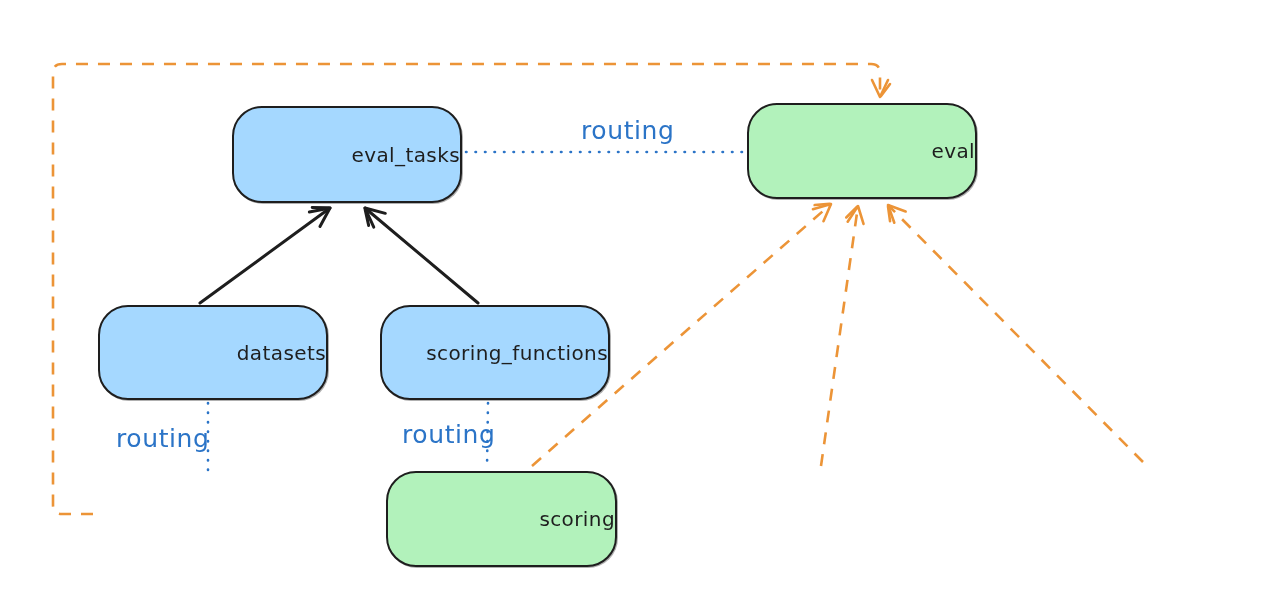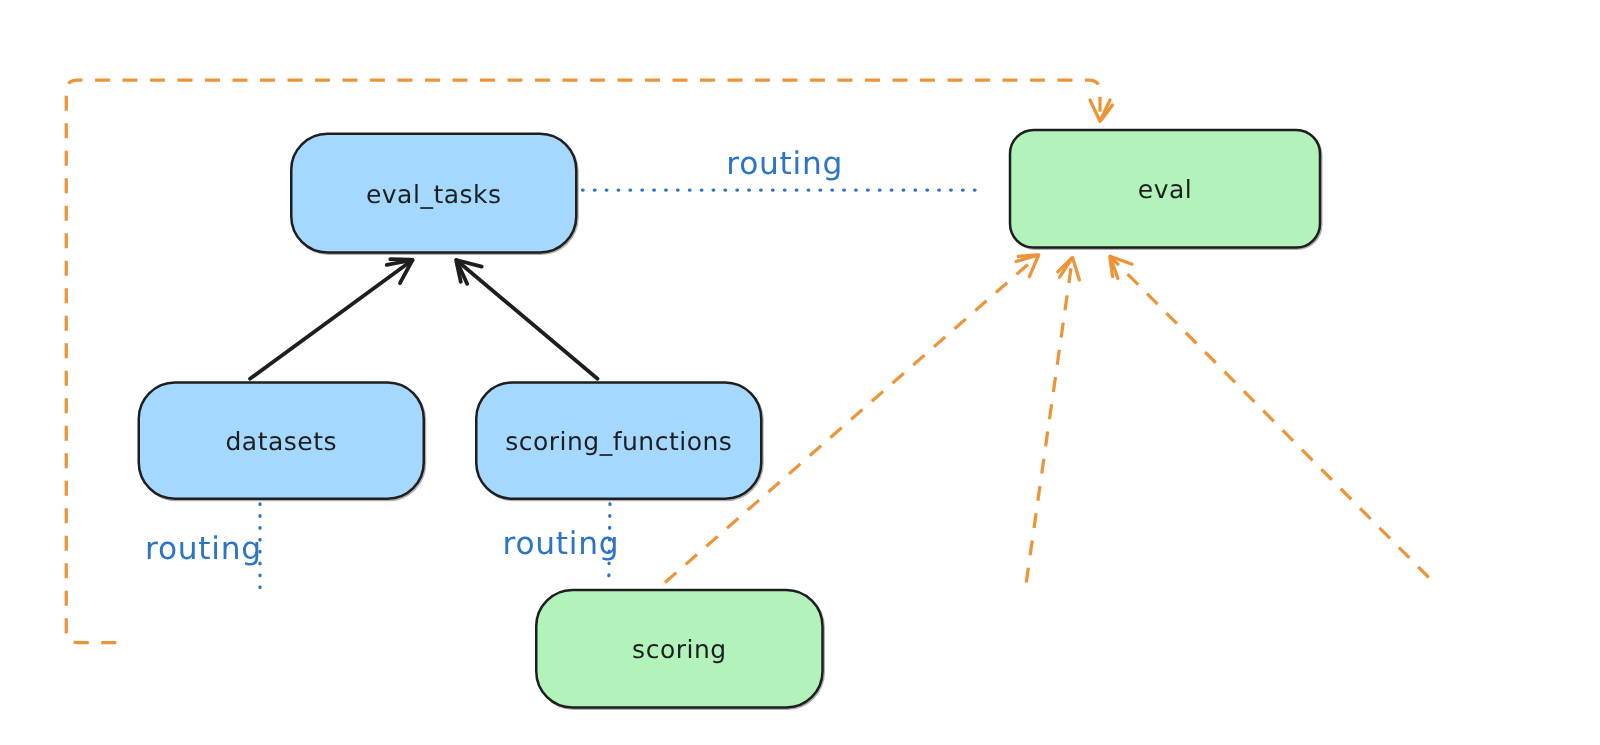--- a/index.html
+++ b/index.html
@@ -62,21 +62,21 @@
     fill: none;
     stroke: var(--orange);
     stroke-width: 2.6;
     stroke-linecap: round;
     stroke-linejoin: round;
   }
   .node {
     position: absolute;
     display: flex;
     align-items: center;
-    justify-content: center;
+    justify-content: flex-end;
     border: 2.5px solid var(--stroke-dark);
     border-radius: 30px;
     font-size: 20px;
     letter-spacing: 0.4px;
     color: var(--stroke-dark);
     box-shadow: 1px 1px 0 rgba(30,30,30,0.35);
   }
   .node--blue  { background: var(--node-blue-fill); }
   .node--green { background: var(--node-green-fill); }
 
@@ -116,34 +116,34 @@
 
     <path class="edge-orange-dashed" d="M 532 466 L 831 204" marker-end="url(#mOrange)"></path>
     <path class="edge-orange-dashed" d="M 821 466 L 858 206" marker-end="url(#mOrange)"></path>
     <path class="edge-orange-dashed" d="M 1143 462 L 888 205" marker-end="url(#mOrange)"></path>
   </svg>
 
   <div class="node node--blue" style="left:232px; top:106px; width:230px; height:97px;">
     <span>eval_tasks</span>
   </div>
 
-  <div class="node node--green" style="left:807px; top:103px; width:250px; height:96px;border-radius:20px;">
+  <div class="node node--green" style="left:747px; top:103px; width:230px; height:96px;">
     <span>eval</span>
   </div>
 
-  <div class="node node--blue" style="left:98px; top:305px; width:230px; height:95px;margin-left:12px;">
+  <div class="node node--blue" style="left:98px; top:305px; width:230px; height:95px;">
     <span>datasets</span>
   </div>
 
   <div class="node node--blue" style="left:380px; top:305px; width:230px; height:95px;">
     <span>scoring_functions</span>
   </div>
 
 
-  <div class="node node--green" style="left:386px; top:471px; width:231px; height:96px;margin-left:42px;">
+  <div class="node node--green" style="left:386px; top:471px; width:231px; height:96px;">
     <span>scoring</span>
   </div>
 
 
 
   <div class="edge-label" style="left:581px; top:116px;">routing</div>
 
   <div class="edge-label" style="left:116px; top:424px;">routing</div>
 
   <div class="edge-label" style="left:402px; top:420px;">routing</div>

